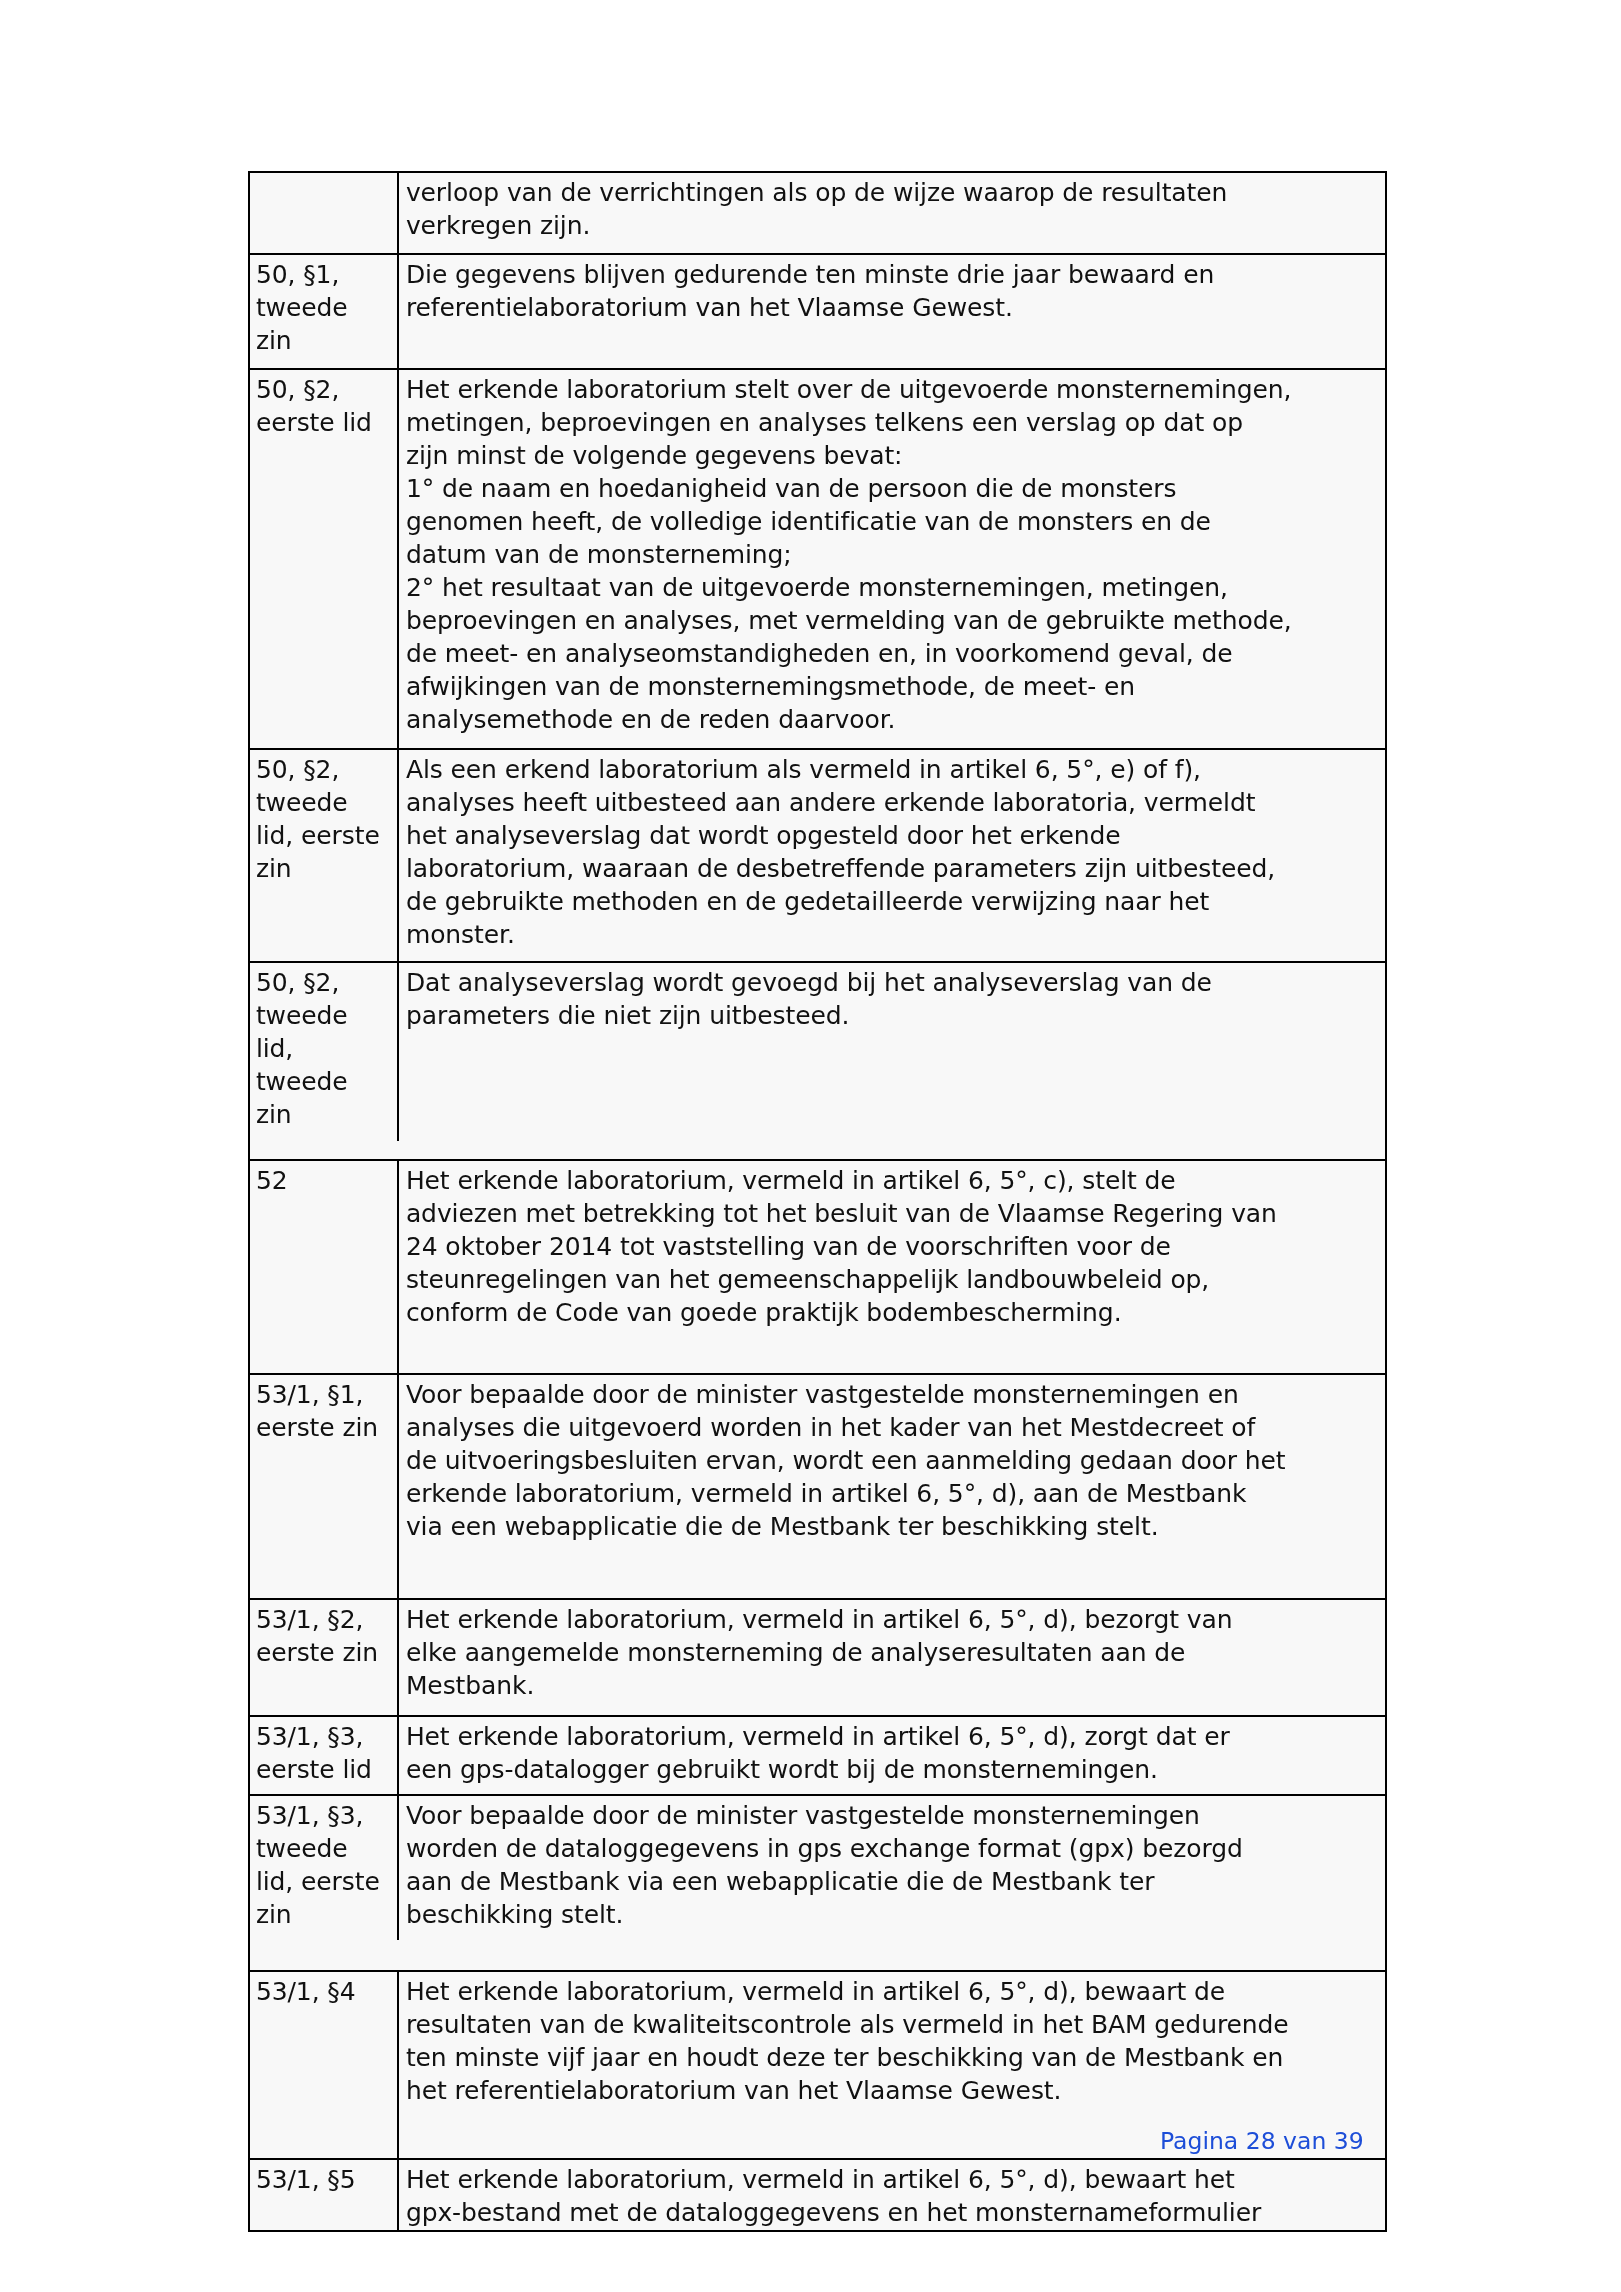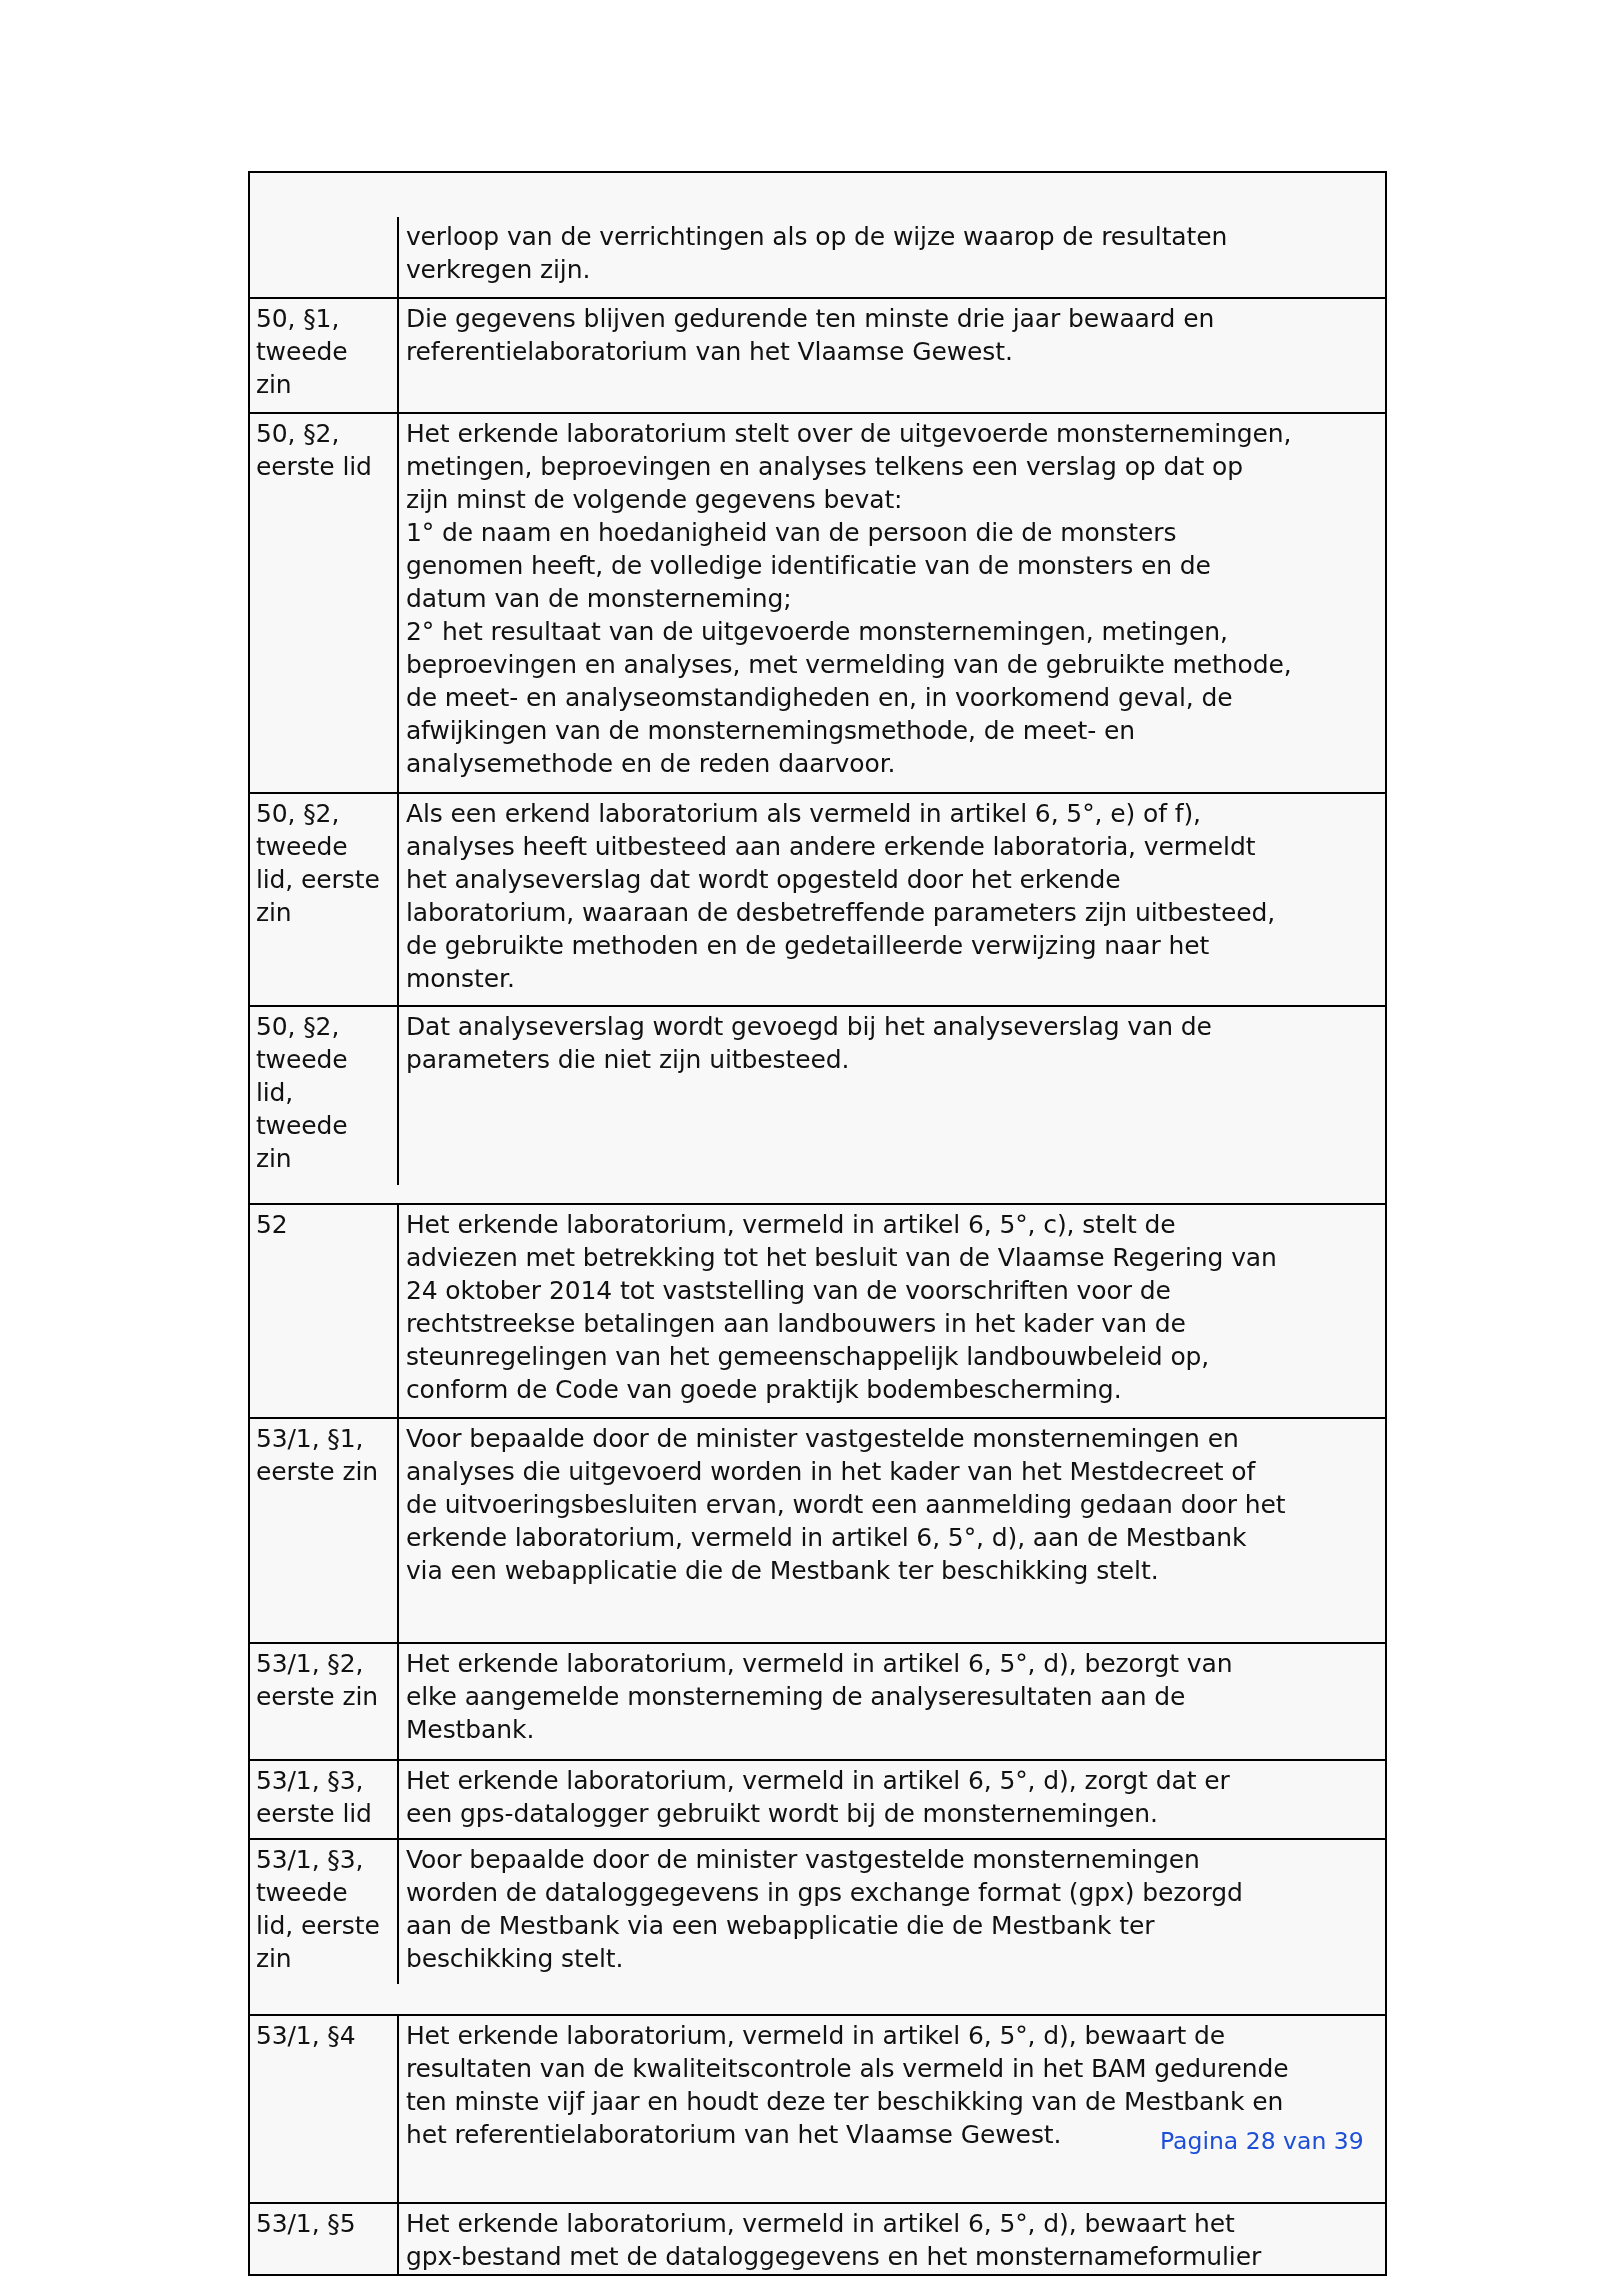--- a/index.html
+++ b/index.html
@@ -1,21 +1,21 @@
 <!DOCTYPE html>
 <html><head>
 <meta charset="utf-8">
 <style>
   html, body { margin: 0; padding: 0; background: #ffffff; }
   body { width: 1621px; height: 2293px; position: relative; overflow: hidden;
          font-family: "DejaVu Sans", sans-serif; color: #111111; }
   .table { position: absolute; left: 248px; top: 171px; width: 1139px;
            border: 2px solid #000; box-sizing: border-box; background: #f8f8f8; }
   .row { position: relative; display: flex; border-top: 2px solid #000; box-sizing: border-box; }
-  .row:first-child { border-top: none; margin-top: 44px; }
+  .row:first-child { border-top: none; }
   .cell-ref { width: 149px; flex: 0 0 149px; border-right: 2px solid #000;
               padding: 2.9px 0 0 5.9px; box-sizing: border-box; }
   .cell-text { flex: 1 1 auto; padding: 2.9px 3.9px 0 6.9px; box-sizing: border-box; }
   .line { display: block; font-size: 25px; line-height: 33px; white-space: nowrap;
           letter-spacing: -0.1px; }
   .footer { position: absolute; left: 1160px; top: 2127px; font-size: 23.5px;
             line-height: 29px; color: #1d4ed8; white-space: nowrap; }
 </style>
 </head>
 <body>
@@ -88,21 +88,20 @@
       </div>
     </div>
     <div class="row" style="height: 214px; margin-top: 18px;">
       <div class="cell-ref">
         <span class="line">52</span>
       </div>
       <div class="cell-text">
         <span class="line">Het erkende laboratorium, vermeld in artikel 6, 5°, c), stelt de</span>
         <span class="line">adviezen met betrekking tot het besluit van de Vlaamse Regering van</span>
         <span class="line">24 oktober 2014 tot vaststelling van de voorschriften voor de</span>
-        <span class="line">rechtstreekse betalingen aan landbouwers in het kader van de</span>
         <span class="line">steunregelingen van het gemeenschappelijk landbouwbeleid op,</span>
         <span class="line">conform de Code van goede praktijk bodembescherming.</span>
       </div>
     </div>
     <div class="row" style="height: 225px;">
       <div class="cell-ref">
         <span class="line">53/1, §1,</span>
         <span class="line">eerste zin</span>
       </div>
       <div class="cell-text">

